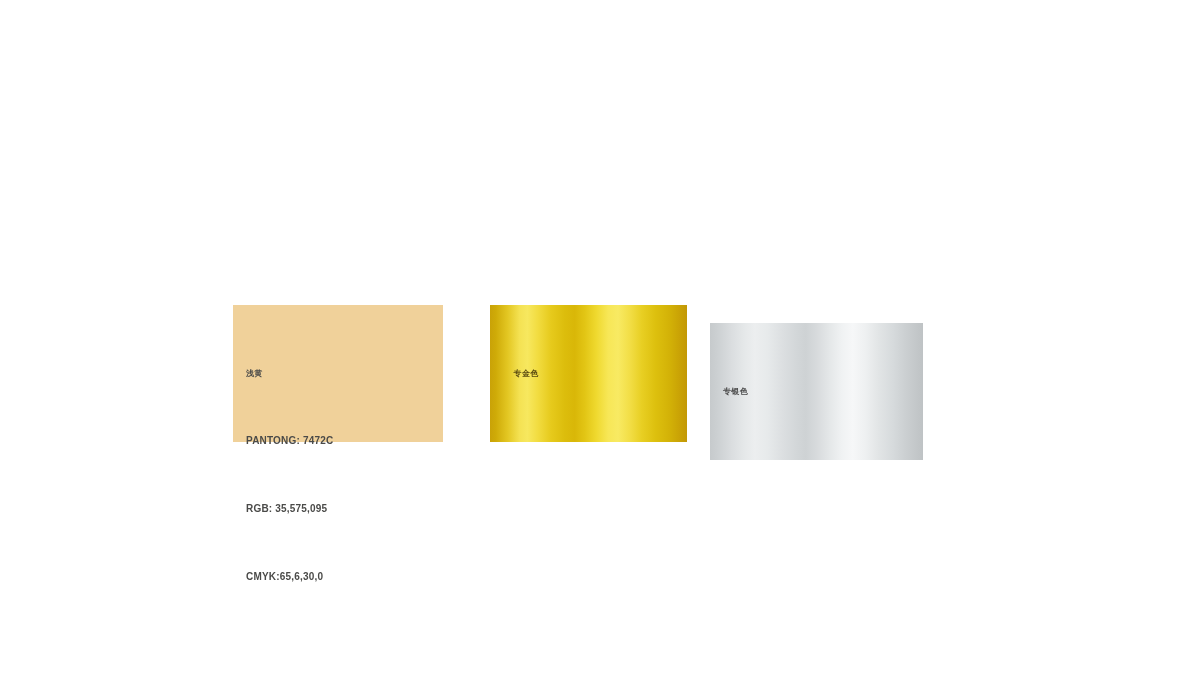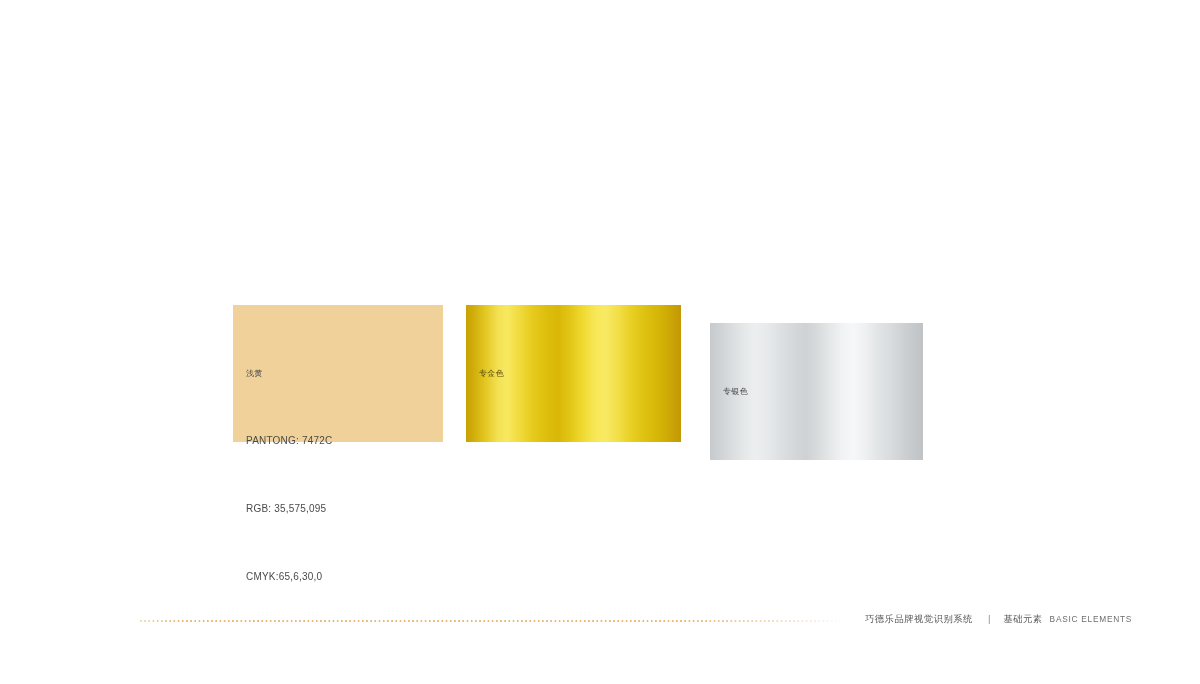--- a/index.html
+++ b/index.html
@@ -13,20 +13,21 @@
     background: #ffffff;
     font-family: "Liberation Sans", "DejaVu Sans", sans-serif;
     overflow: hidden;
     position: relative;
     -webkit-font-smoothing: antialiased;
   }
 
   .page {
     position: absolute;
     inset: 0;
+    font-weight: bold;
   }
 
   
   .swatch-row {
     position: absolute;
     left: 0;
     top: 305px;
     width: 1200px;
     height: 140px;
   }
@@ -59,22 +60,22 @@
 
   
   #swatch-light-yellow {
     left: 233px;
     width: 210px;
     background: #f0d19a;
   }
 
   
   #swatch-gold {
-    left: 466px;
-    width: 215px;
+    left: 490px;
+    width: 197px;
     background: linear-gradient(
       to right,
       #c9a207 0%,
       #cfab08 3%,
       #e3c723 9%,
       #f4e253 15%,
       #f7e85f 19%,
       #f2dd42 24%,
       #e6ca1c 31%,
       #dcbd0c 38%,
@@ -83,20 +84,21 @@
       #efd92f 54%,
       #f7e757 60%,
       #f8ea63 65%,
       #f2de46 71%,
       #e8cf23 77%,
       #ddc00e 84%,
       #d3b207 91%,
       #c8a005 97%,
       #c29806 100%
     );
+    text-align: right;
   }
   #swatch-gold .swatch-line { color: #5a4a10; }
 
   
   #swatch-silver {
     left: 710px;
     width: 213px;
     background: linear-gradient(
       to right,
       #c6cacc 0%,
@@ -221,23 +223,14 @@
     </div>
 
     <div class="swatch" id="swatch-silver">
       <div class="swatch-label-block">
         <span class="swatch-line cjk">专银色</span>
       </div>
     </div>
 
   </div>
 
-  <div class="footer">
-    <div class="footer-dots"></div>
-    <div class="footer-caption">
-      <span class="footer-brand">巧德乐品牌视觉识别系统</span>
-      <span class="footer-divider">|</span>
-      <span class="footer-section-cn">基础元素</span>
-      <span class="footer-section-en">BASIC ELEMENTS</span>
-    </div>
-  </div>
 
 </div>
 
 </body></html>

